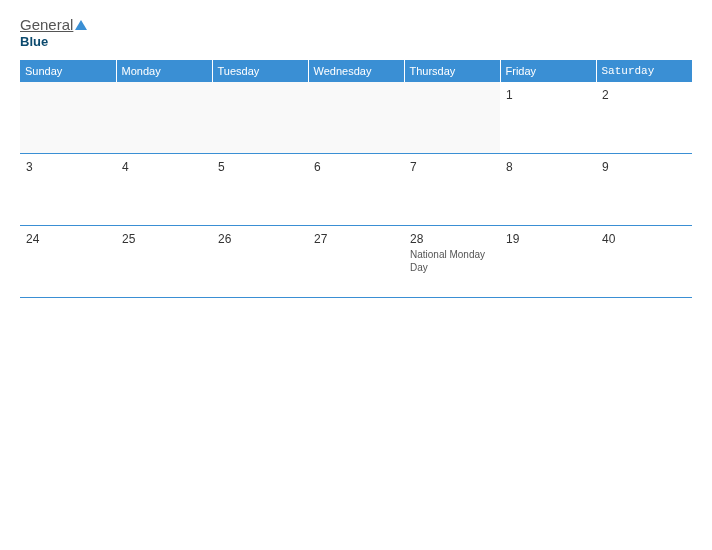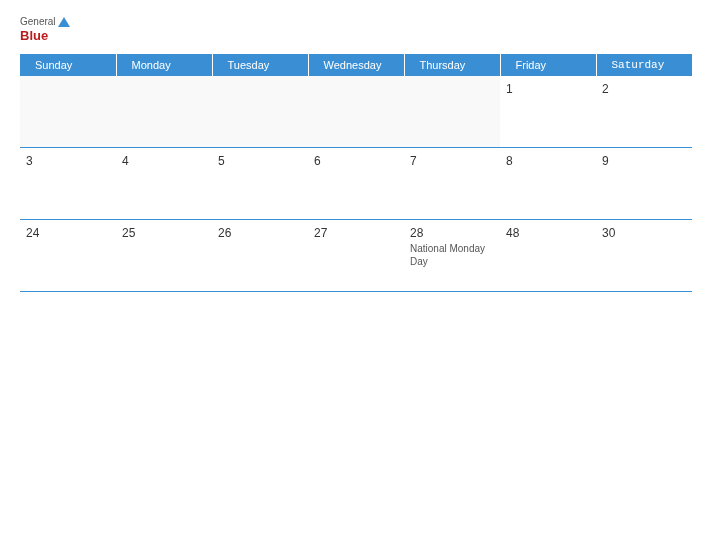--- a/index.html
+++ b/index.html
@@ -21,27 +21,28 @@
       align-items: center;
       justify-content: space-between;
       margin-bottom: 10px;
     }
     .logo {
       display: flex;
       align-items: center;
       gap: 2px;
     }
     .logo-text-general {
-      font-size: 10px;
+      font-size: 15px;
       color: #555;
       font-weight: normal;
+      text-decoration: underline;
     }
     .logo-text-blue {
       font-size: 13px;
-      color: #b91c1c;
+      color: #0c4a6e;
       font-weight: bold;
     }
     .logo-triangle {
       width: 0;
       height: 0;
       border-left: 6px solid transparent;
       border-right: 6px solid transparent;
       border-bottom: 10px solid #3a8fd4;
       margin-left: 2px;
       margin-bottom: 1px;
@@ -63,21 +64,21 @@
       width: 100%;
       border-collapse: collapse;
     }
     .calendar thead tr {
       background: #3a8fd4;
     }
     .calendar thead th {
       color: #fff;
       font-size: 11px;
       font-weight: normal;
-      padding: 5px 15px;
+      padding: 5px 5px;
       text-align: left;
       border-right: 1px solid #fff;
       width: calc(100% / 7);
     }
     .calendar thead th:last-child {
       border-right: none;
       font-family: Liberation Mono, monospace;
     }
     .calendar tbody tr {
       border-bottom: 1px solid #3a8fd4;
@@ -185,21 +186,21 @@
             <span class="day-number">26</span>
           </td>
           <td>
             <span class="day-number">27</span>
           </td>
           <td>
             <span class="day-number">28</span>
             <span class="holiday">National Monday Day</span>
           </td>
           <td>
-            <span class="day-number">48</span>
-          </td>
-          <td>
-            <span class="day-number">30</span>
+            <span class="day-number">19</span>
+          </td>
+          <td>
+            <span class="day-number">40</span>
           </td>
         </tr>
       </tbody>
   </table>
 </div>
 
 </body></html>

